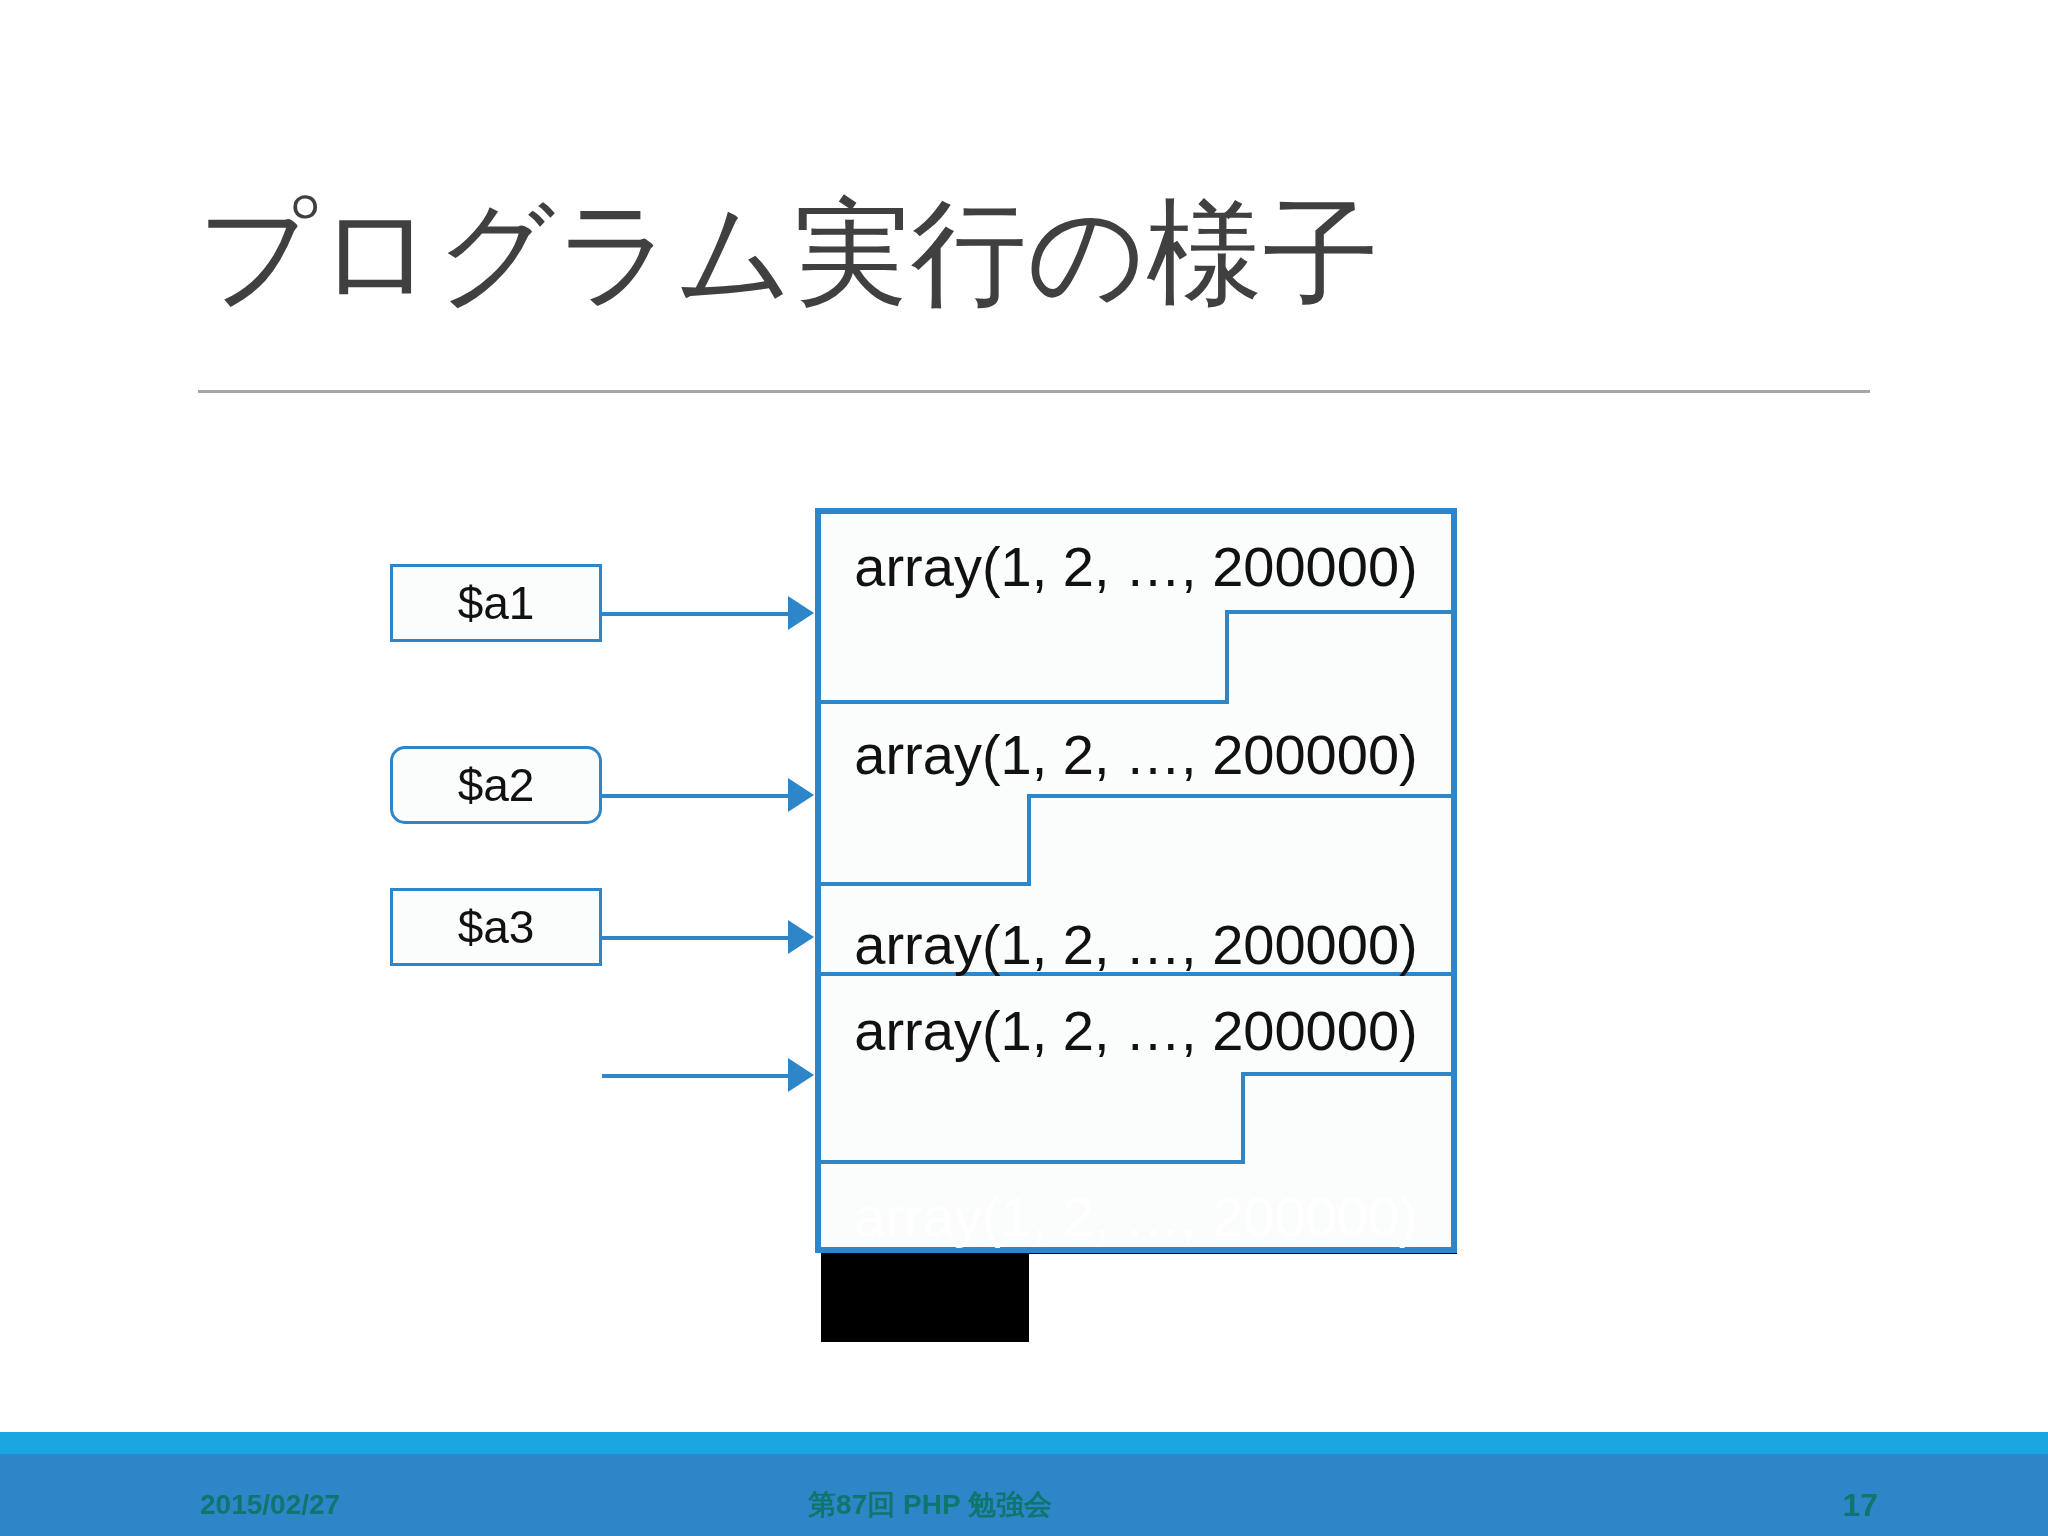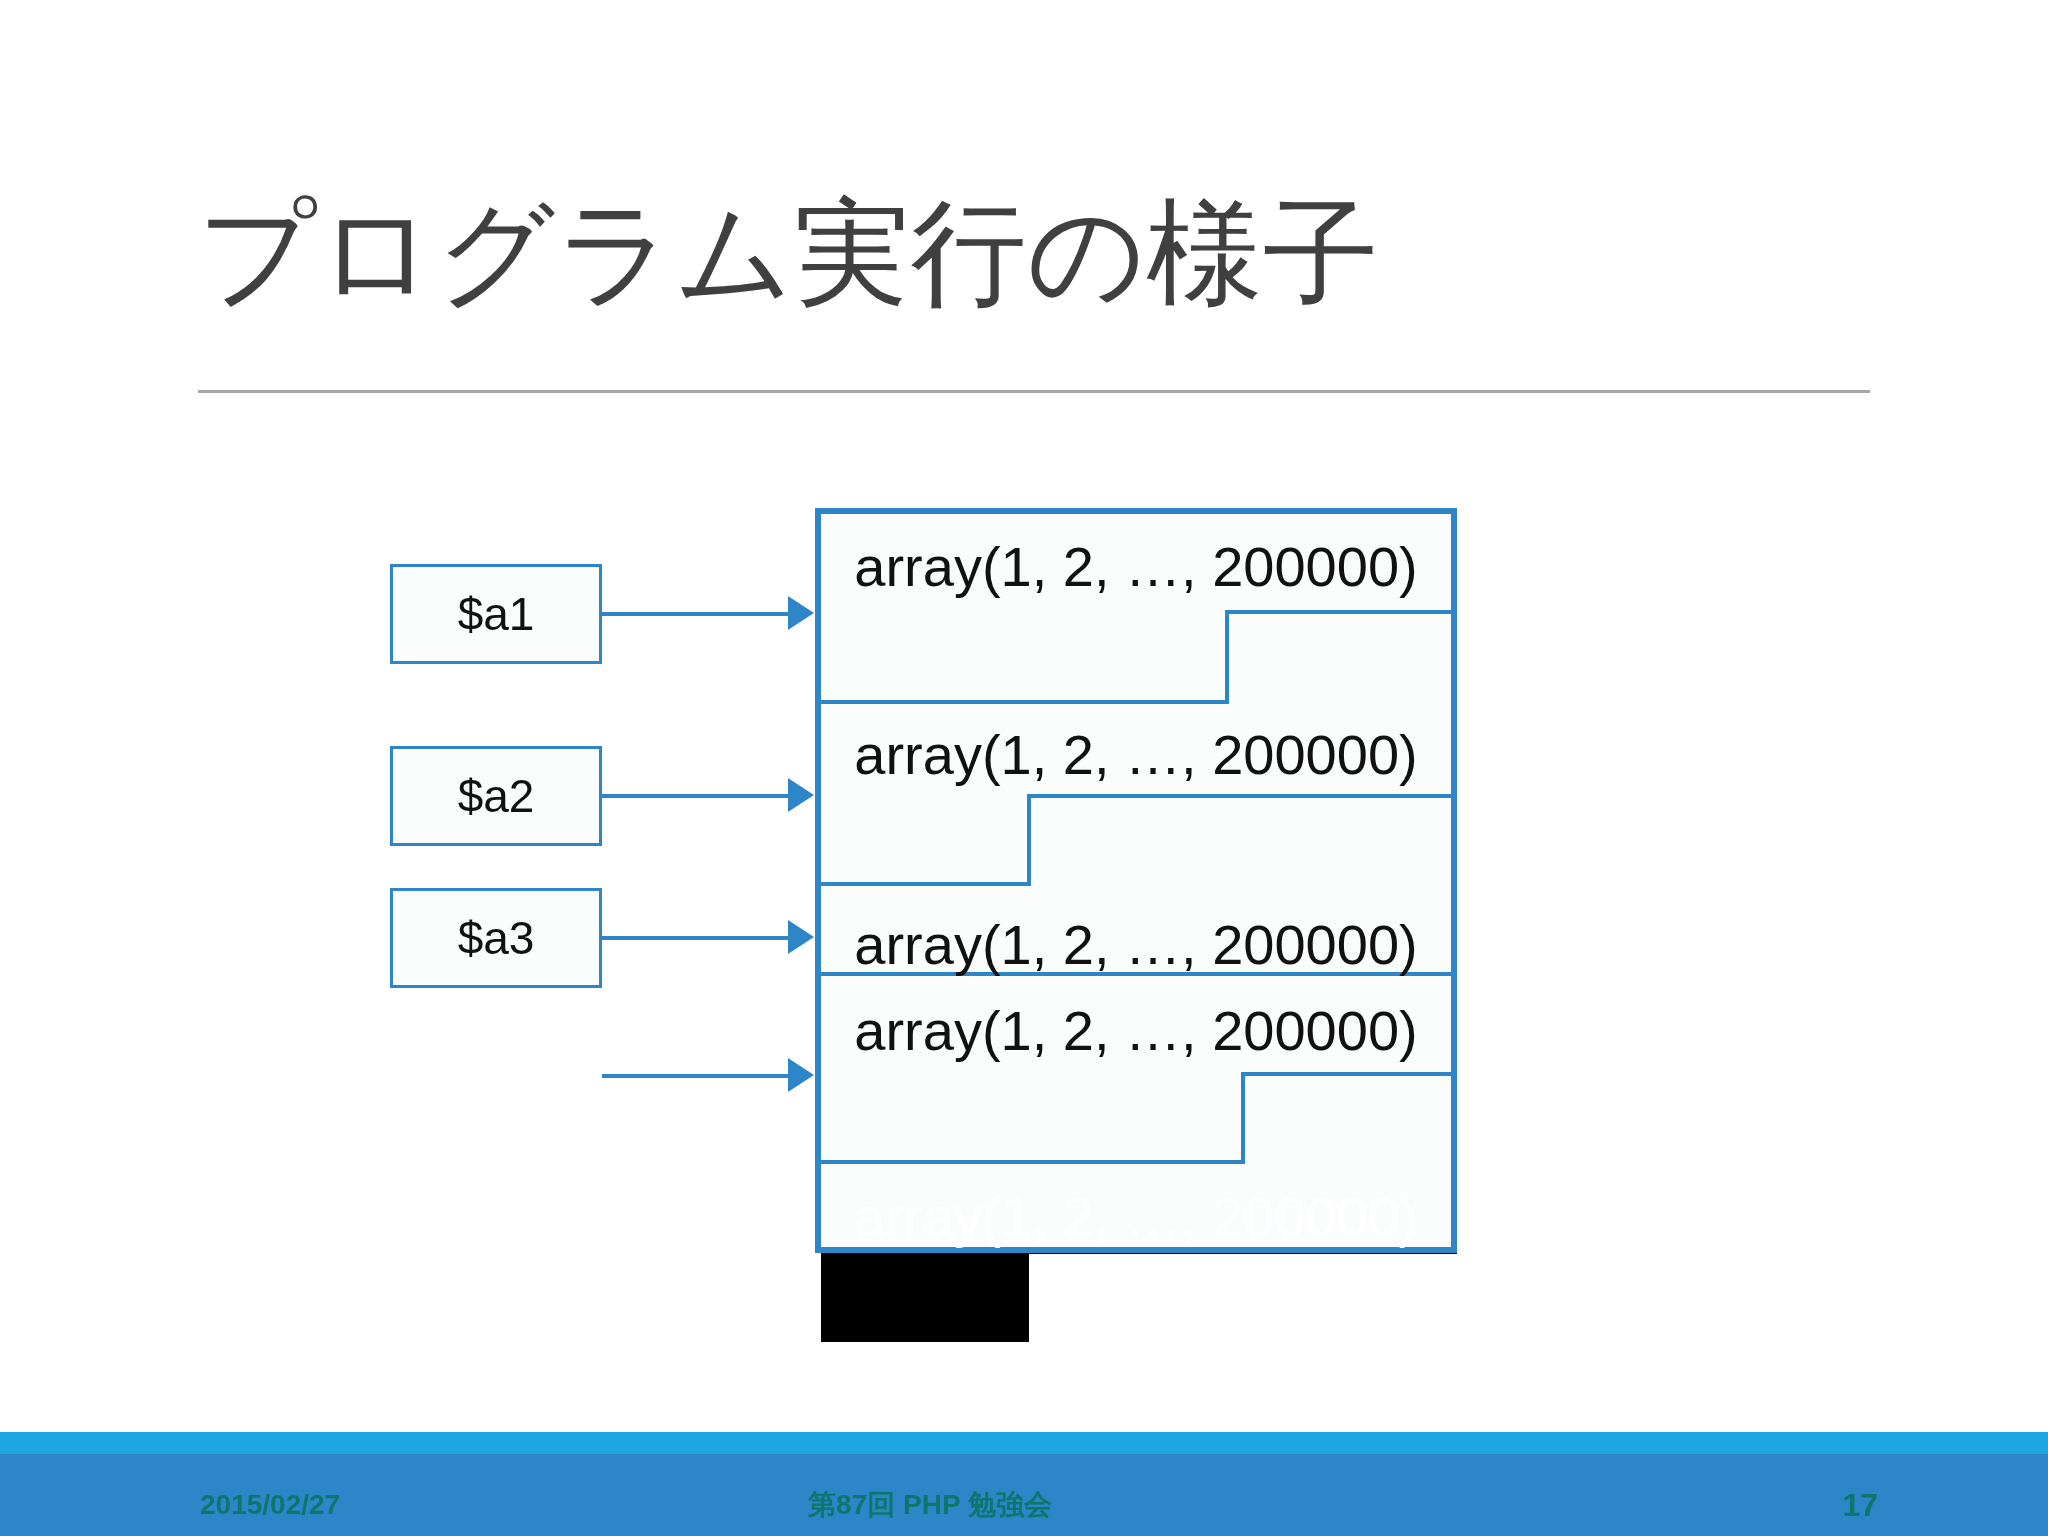--- a/index.html
+++ b/index.html
@@ -63,21 +63,21 @@
     position: absolute;
     box-sizing: border-box;
     border: 3px solid #2e86c8;
     background: #fbfcfc;
     display: flex;
     align-items: center;
     justify-content: center;
     font-size: 46px;
     color: #111111;
     width: 212px;
-    height: 100px;
+    height: 78px;
   }
 
   
   .connector {
     position: absolute;
     height: 4px;
     background: #2e86c8;
   }
   .arrowhead {
     position: absolute;
@@ -171,21 +171,21 @@
   <div id="title-block">
     <div id="page-title">プログラム実行の様子</div>
   </div>
   <div id="title-rule"></div>
 
   <div id="diagram">
 
     <div class="var-box" style="left:390px; top:564px;">
       <span>$a1</span>
     </div>
-    <div class="var-box" style="left:390px; top:746px;">
+    <div class="var-box" style="left:390px; top:746px;border-radius:15px;">
       <span>$a2</span>
     </div>
     <div class="var-box" style="left:390px; top:888px;">
       <span>$a3</span>
     </div>
 
     <div class="connector" style="left:602px; top:612px; width:186px;"></div>
     <div class="arrowhead" style="left:788px; top:596px;"></div>
 
     <div class="connector" style="left:602px; top:794px; width:186px;"></div>

